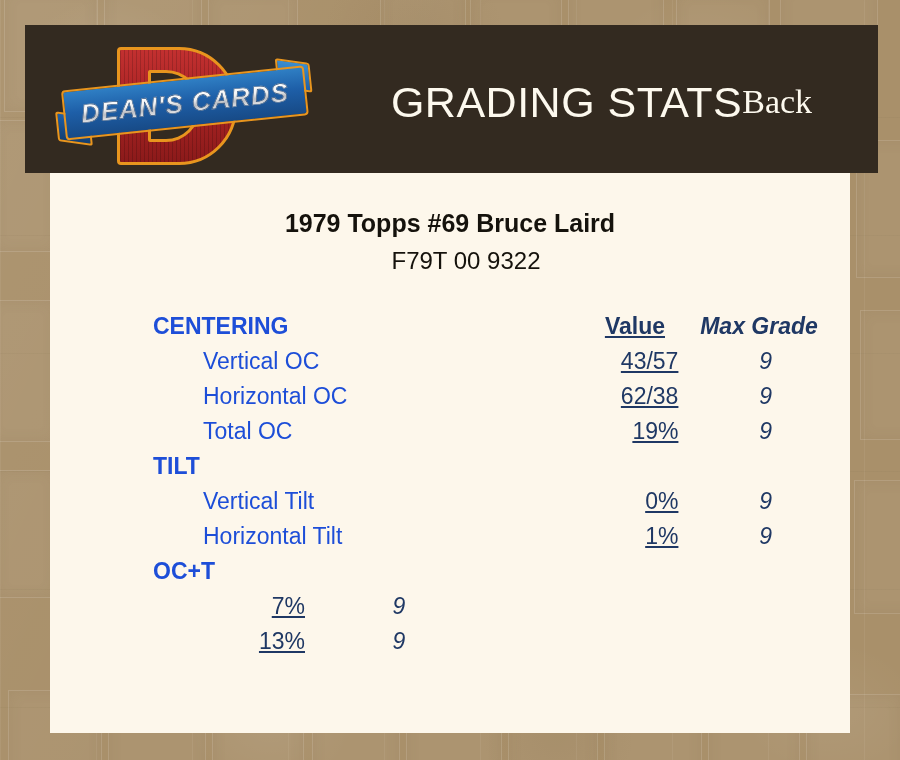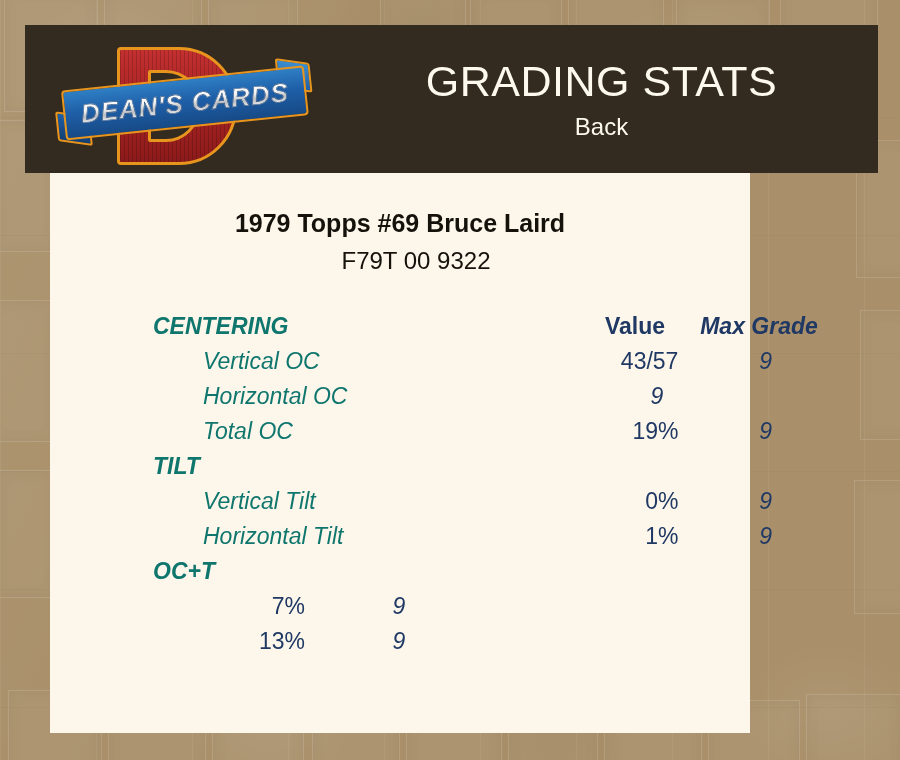--- a/index.html
+++ b/index.html
@@ -64,38 +64,38 @@
     background: #332a20;
     overflow: hidden;
   }
   .header-title-wrap {
     position: absolute;
     left: 300px;
     top: 0;
     width: 553px;
     height: 148px;
     display: flex;
-    flex-direction: column;
     align-items: center;
     justify-content: center;
     padding-top: 6px;
     box-sizing: border-box;
   }
   .header-title {
     color: #fdf9ee;
     font-size: 43px;
     line-height: 50px;
     letter-spacing: 0.5px;
     white-space: nowrap;
   }
   .header-subtitle {
     color: #fdf9ee;
-    font-size: 24px;
+    font-size: 34px;
     line-height: 42px;
     white-space: nowrap;
+    font-family: Liberation Serif, serif;
   }
 
   
   .logo {
     position: absolute;
     left: 30px;
     top: 6px;
     width: 260px;
     height: 140px;
   }
@@ -186,21 +186,21 @@
     -webkit-text-stroke: 0.6px #2a4e7a;
     white-space: nowrap;
     line-height: 1;
   }
 
   
   .panel {
     position: absolute;
     left: 50px;
     top: 173px;
-    width: 700px;
+    width: 800px;
     height: 560px;
     background: #fdf7eb;
   }
 
   .card-title {
     position: absolute;
     left: 0;
     top: 36px;
     width: 100%;
     text-align: center;
@@ -226,28 +226,28 @@
     width: 700px;
   }
   .row {
     display: flex;
     align-items: baseline;
     height: 35px;
   }
   .col-label {
     width: 360px;
     font-size: 23px;
-    color: #0f766e;
-    font-style: italic;
+    color: #1d4ed8;
   }
   .col-value {
     width: 152px;
     text-align: right;
     font-size: 23px;
     color: #1f3864;
+    text-decoration: underline;
   }
   .col-grade {
     width: 188px;
     text-align: center;
     font-size: 23px;
     color: #1f3864;
     font-style: italic;
   }
   .head .col-label,
   .head .col-value,
@@ -332,20 +332,21 @@
         <div class="col-grade">Max Grade</div>
       </div>
 
       <div class="row">
         <div class="col-label indent">Vertical OC</div>
         <div class="col-value">43/57</div>
         <div class="col-grade">9</div>
       </div>
       <div class="row">
         <div class="col-label indent">Horizontal OC</div>
+        <div class="col-value">62/38</div>
         <div class="col-grade">9</div>
       </div>
       <div class="row">
         <div class="col-label indent">Total OC</div>
         <div class="col-value">19%</div>
         <div class="col-grade">9</div>
       </div>
 
       <div class="row section-head">
         <div class="col-label">TILT</div>

